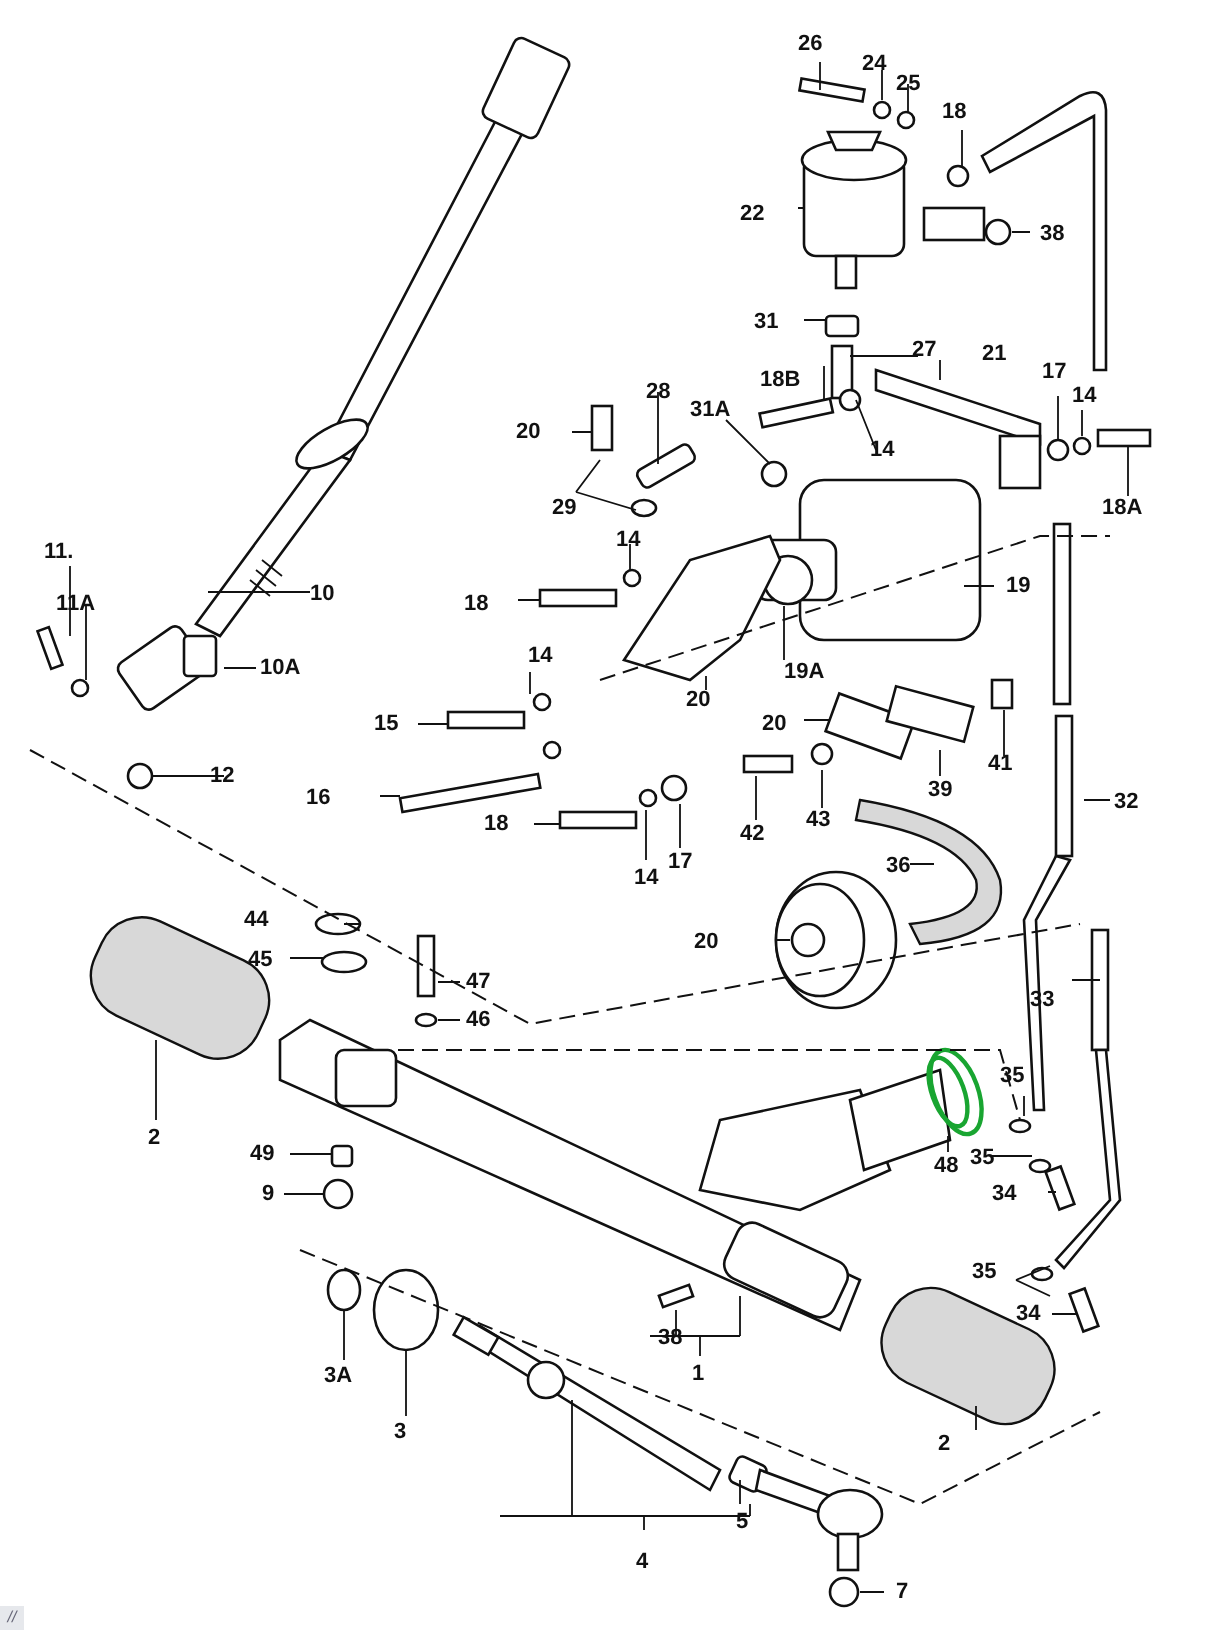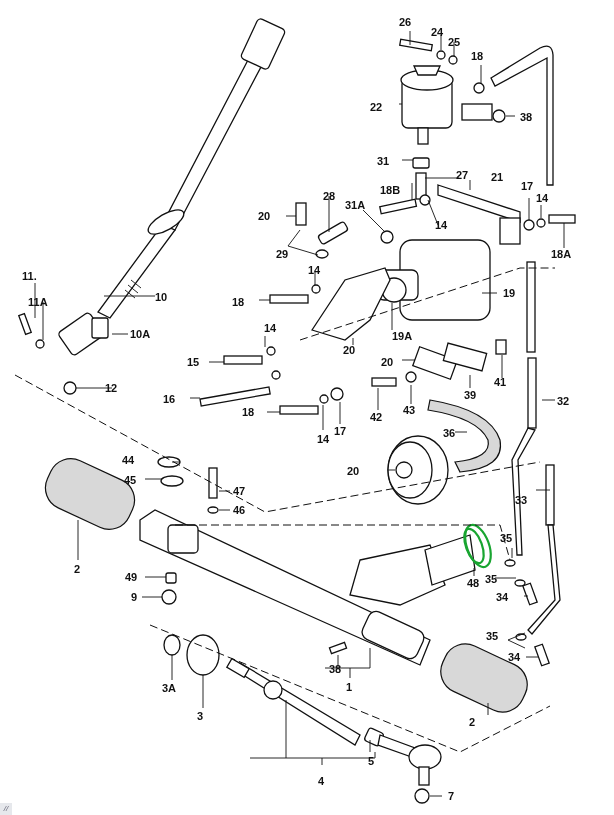--- a/index.html
+++ b/index.html
@@ -303,21 +303,21 @@
 <span class="lbl" style="left:503px;top:288px">19</span>
 <span class="lbl" style="left:392px;top:331px">19A</span>
 <span class="lbl" style="left:264px;top:323px">14</span>
 <span class="lbl" style="left:343px;top:345px">20</span>
 <span class="lbl" style="left:22px;top:271px">11.</span>
 <span class="lbl" style="left:28px;top:297px">11A</span>
 <span class="lbl" style="left:155px;top:292px">10</span>
 <span class="lbl" style="left:130px;top:329px">10A</span>
 <span class="lbl" style="left:105px;top:383px">12</span>
 <span class="lbl" style="left:187px;top:357px">15</span>
-<span class="lbl" style="left:163px;top:394px">16</span>
+<span class="lbl" style="left:153px;top:394px">16</span>
 <span class="lbl" style="left:242px;top:407px">18</span>
 <span class="lbl" style="left:317px;top:434px">14</span>
 <span class="lbl" style="left:334px;top:426px">17</span>
 <span class="lbl" style="left:370px;top:412px">42</span>
 <span class="lbl" style="left:403px;top:405px">43</span>
 <span class="lbl" style="left:381px;top:357px">20</span>
 <span class="lbl" style="left:464px;top:390px">39</span>
 <span class="lbl" style="left:494px;top:377px">41</span>
 <span class="lbl" style="left:557px;top:396px">32</span>
 <span class="lbl" style="left:443px;top:428px">36</span>

